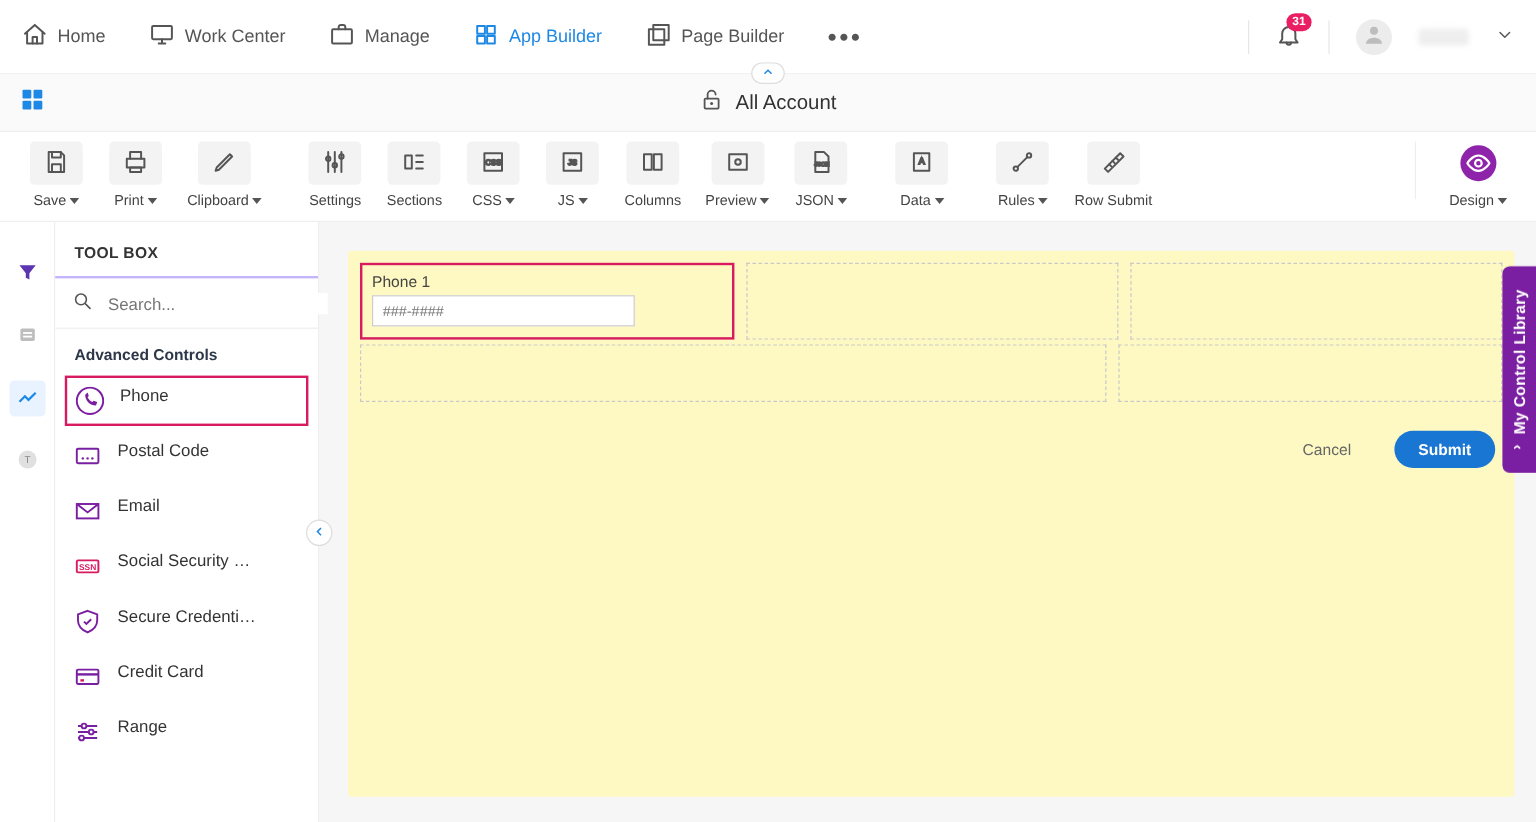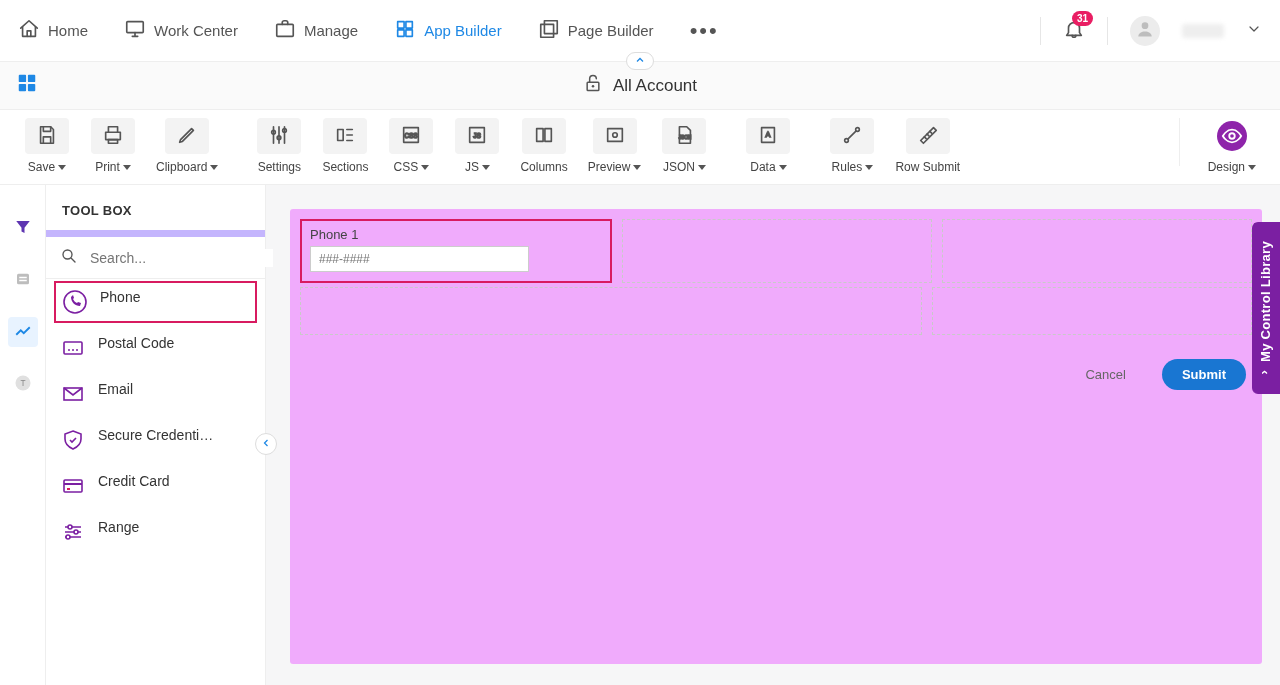--- a/index.html
+++ b/index.html
@@ -45,31 +45,31 @@
   .tb-eye-circle{width:30px;height:30px;border-radius:50%;background:#8e24aa;display:flex;align-items:center;justify-content:center}
   .tb-eye-circle svg{stroke:#fff}
   
   .main{display:flex;height:calc(100vh - var(--topbar-h) - 48px - 72px);background:#f6f6f7}
   .rail{width:46px;background:#fff;border-right:1px solid #eee;display:flex;flex-direction:column;align-items:center;padding-top:28px;gap:22px}
   .rail-btn{width:30px;height:30px;display:flex;align-items:center;justify-content:center;cursor:pointer;border-radius:4px}
   .rail-btn.active{background:#e8f3ff}
   .rail-btn svg{width:18px;height:18px}
   
   .toolbox{width:220px;background:#fff;border-right:1px solid #eee;display:flex;flex-direction:column;position:relative}
-  .toolbox-hdr{padding:18px 16px 12px;font-weight:700;color:#333;font-size:13px;letter-spacing:0.3px;border-bottom:7px solid #c4b5fd}
+  .toolbox-hdr{padding:18px 16px 12px;font-weight:700;color:#333;font-size:13px;letter-spacing:0.3px;border-bottom:2px solid #c4b5fd}
   .search-row{display:flex;align-items:center;gap:10px;padding:10px 14px;border-bottom:1px solid #eee}
   .search-row input{border:none;outline:none;font-size:14px;color:#999;flex:1}
   .section-title{padding:14px 16px 8px;font-weight:700;color:#2d3748;font-size:13px}
   .ctrl-item{display:flex;align-items:flex-start;gap:12px;padding:10px 14px;cursor:pointer;font-size:14px;color:#333}
   .ctrl-item .ctrl-icon{width:26px;height:26px;display:flex;align-items:center;justify-content:center}
   .ctrl-highlight{border:2px solid var(--red);margin:2px 8px;padding:6px 6px;border-radius:0}
   .panel-collapse{position:absolute;right:-12px;top:248px;width:22px;height:22px;border-radius:50%;background:#fff;border:1px solid #ddd;display:flex;align-items:center;justify-content:center;cursor:pointer}
   
   .canvas-wrap{flex:1;padding:24px 18px 24px 24px;overflow:auto;position:relative}
-  .canvas{background:#f0abfc;border-radius:3px;min-height:100%;padding:10px 10px 20px;position:relative}
+  .canvas{background:#fef9c3;border-radius:3px;min-height:100%;padding:10px 10px 20px;position:relative}
   .grid-row{display:flex;gap:10px;margin-bottom:4px}
   .cell{flex:1;min-height:64px;border:1px dashed #c9c9c9;padding:6px 8px}
   .cell.wide{flex:2}
   .phone-cell{border:2px solid var(--red);border-style:solid}
   .phone-label{font-size:13px;color:#444;margin-bottom:4px}
   .phone-input{width:75%;height:26px;border:1px solid #ccc;font-size:12px;padding:0 8px;color:#999}
   .btn-row{display:flex;justify-content:flex-end;gap:16px;padding:20px 6px 0 0}
   .btn{padding:8px 20px;border-radius:16px;font-size:13px;cursor:pointer;border:none}
   .btn-cancel{background:none;color:#666}
   .btn-submit{background:#1976d2;color:#fff;font-weight:600}
@@ -388,20 +388,21 @@
 
   <div class="toolbox">
     <div class="toolbox-hdr">TOOL BOX</div>
     <div class="search-row">
       <span><svg viewBox="0 0 24 24" width="18" height="18">
             <circle class="s" cx="10" cy="10" r="6"></circle>
             <path class="s" d="M15 15l5 5"></path>
           </svg></span>
       <input placeholder="Search..." style="">
     </div>
+    <div class="section-title">Advanced Controls</div>
 
     <div class="ctrl-item ctrl-highlight">
       <span class="ctrl-icon">
           <svg viewBox="0 0 24 24" width="24" height="24">
             <circle cx="12" cy="12" r="11" fill="none" stroke="#7b1fa2" stroke-width="1.6"></circle>
             <path d="M8 7c0 5 4 9 9 9l1-3-3-1-1 1c-2-1-3-2-4-4l1-1-1-3z" fill="#7b1fa2"></path>
           </svg>
         </span>
       <span>Phone</span>
     </div>
@@ -417,20 +418,29 @@
       <span>Postal Code</span>
     </div>
     <div class="ctrl-item">
       <span class="ctrl-icon">
           <svg viewBox="0 0 24 24" width="24" height="24">
             <rect x="3" y="6" width="18" height="12" fill="none" stroke="#7b1fa2" stroke-width="1.6"></rect>
             <path d="M3 6l9 7 9-7" fill="none" stroke="#7b1fa2" stroke-width="1.6"></path>
           </svg>
         </span>
       <span>Email</span>
+    </div>
+    <div class="ctrl-item">
+      <span class="ctrl-icon">
+          <svg viewBox="0 0 24 24" width="24" height="24">
+            <rect x="3" y="7" width="18" height="10" rx="1" fill="none" stroke="#d81b60" stroke-width="1.6"></rect>
+            <text x="12" y="15" text-anchor="middle" font-size="7" fill="#d81b60" font-weight="700">SSN</text>
+          </svg>
+        </span>
+      <span>Social Security …</span>
     </div>
     <div class="ctrl-item">
       <span class="ctrl-icon">
           <svg viewBox="0 0 24 24" width="24" height="24">
             <path d="M12 3l8 3v5c0 5-3.5 8-8 10-4.5-2-8-5-8-10V6z" fill="none" stroke="#7b1fa2" stroke-width="1.6"></path>
             <path d="M9 12l2 2 4-4" fill="none" stroke="#7b1fa2" stroke-width="1.6"></path>
           </svg>
         </span>
       <span>Secure Credenti…</span>
     </div>

